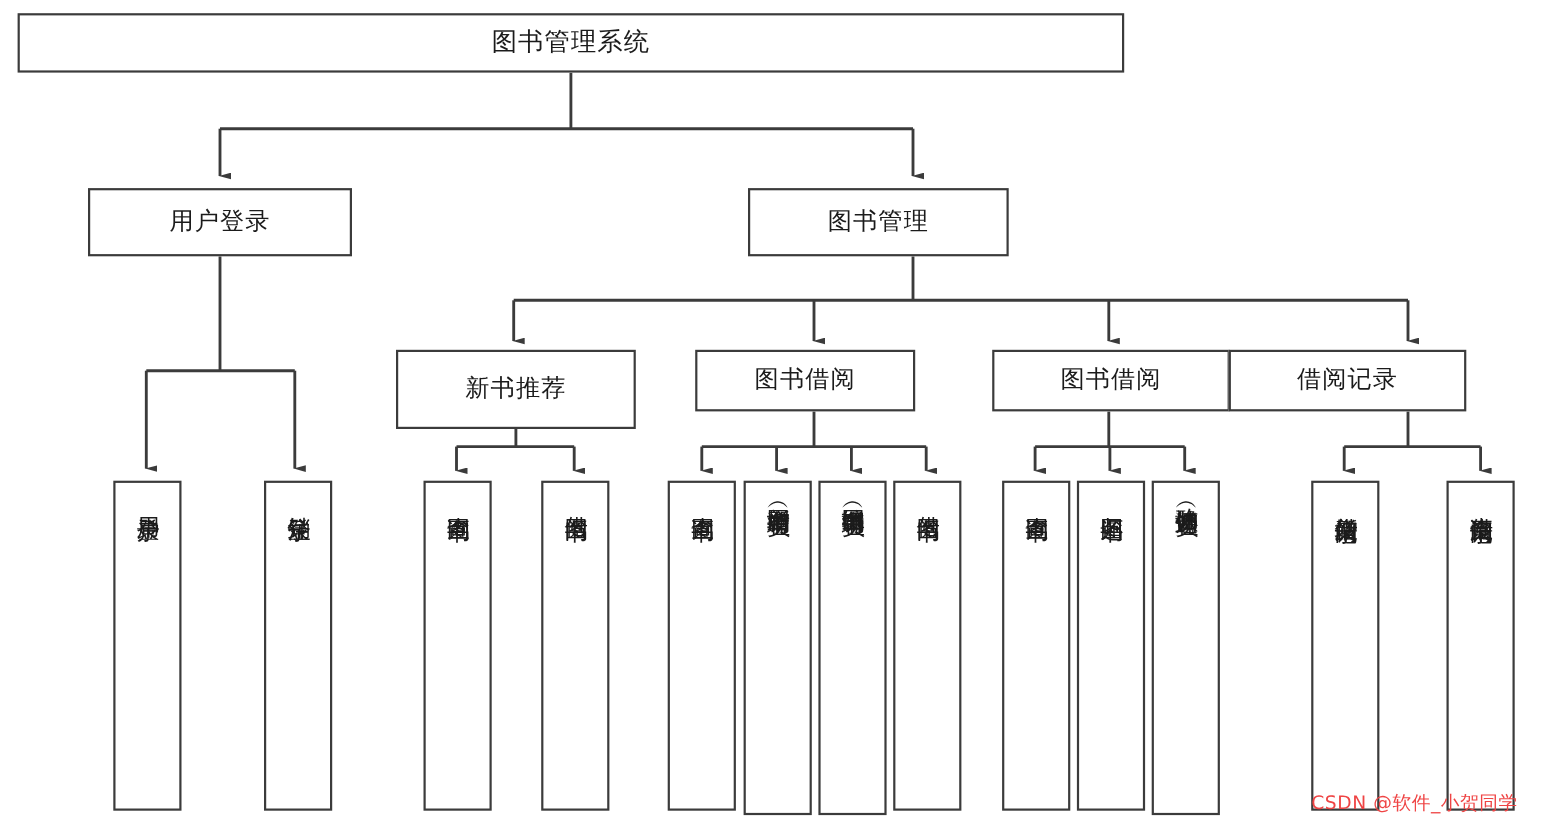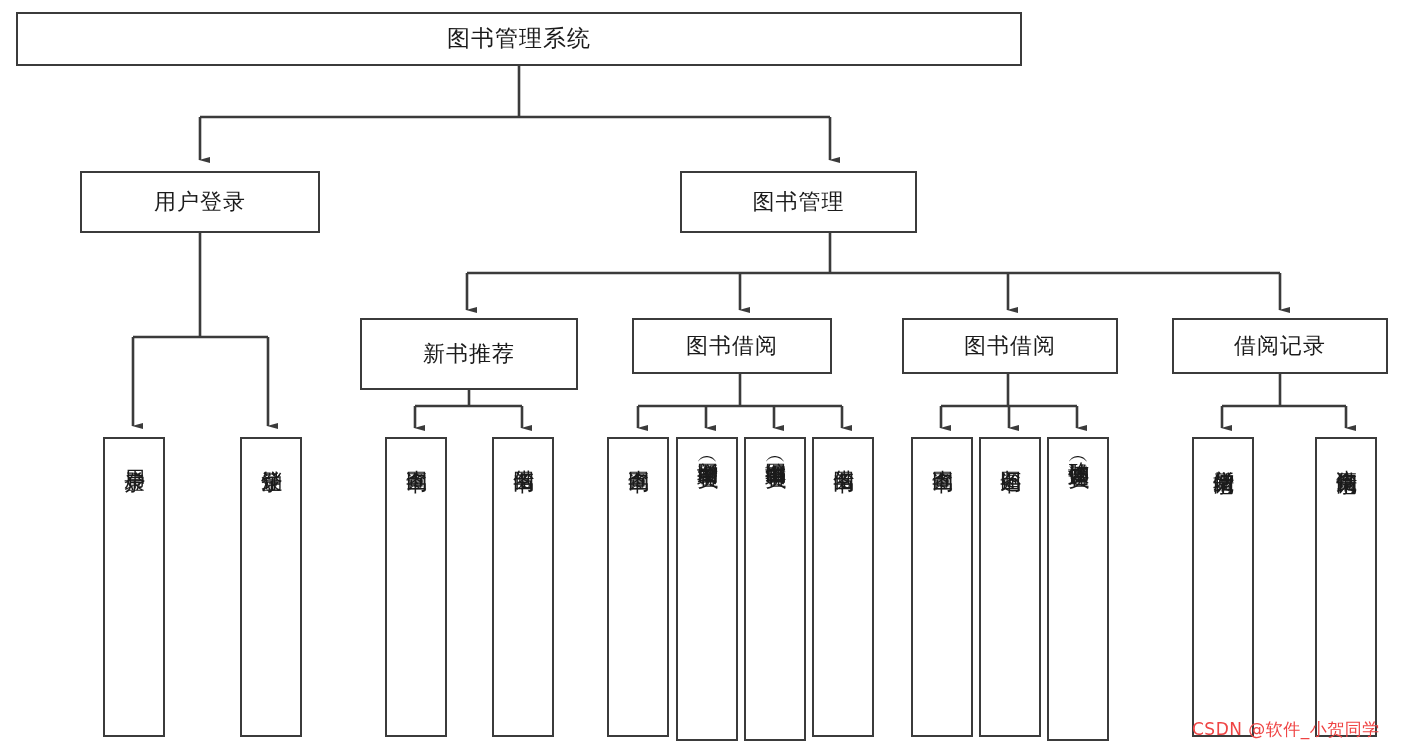--- a/index.html
+++ b/index.html
@@ -137,21 +137,21 @@
 
   <div class="node horiz" style="left:360px; top:318px; width:218px; height:72px;">
     <span>新书推荐</span>
   </div>
   <div class="node horiz" style="left:632px; top:318px; width:200px; height:56px;">
     <span>图书借阅</span>
   </div>
   <div class="node horiz" style="left:902px; top:318px; width:216px; height:56px;">
     <span>图书借阅</span>
   </div>
-  <div class="node horiz" style="left:1172px; top:318px; width:216px; height:56px;">
+  <div class="node horiz" style="left:1117px; top:318px; width:216px; height:56px;">
     <span>借阅记录</span>
   </div>
 
   <div class="node vert" style="left:103px; top:437px; width:62px; height:300px;">
     <span class="vtext">用户登录</span>
   </div>
   <div class="node vert" style="left:240px; top:437px; width:62px; height:300px;">
     <span class="vtext">注销登录</span>
   </div>
 

